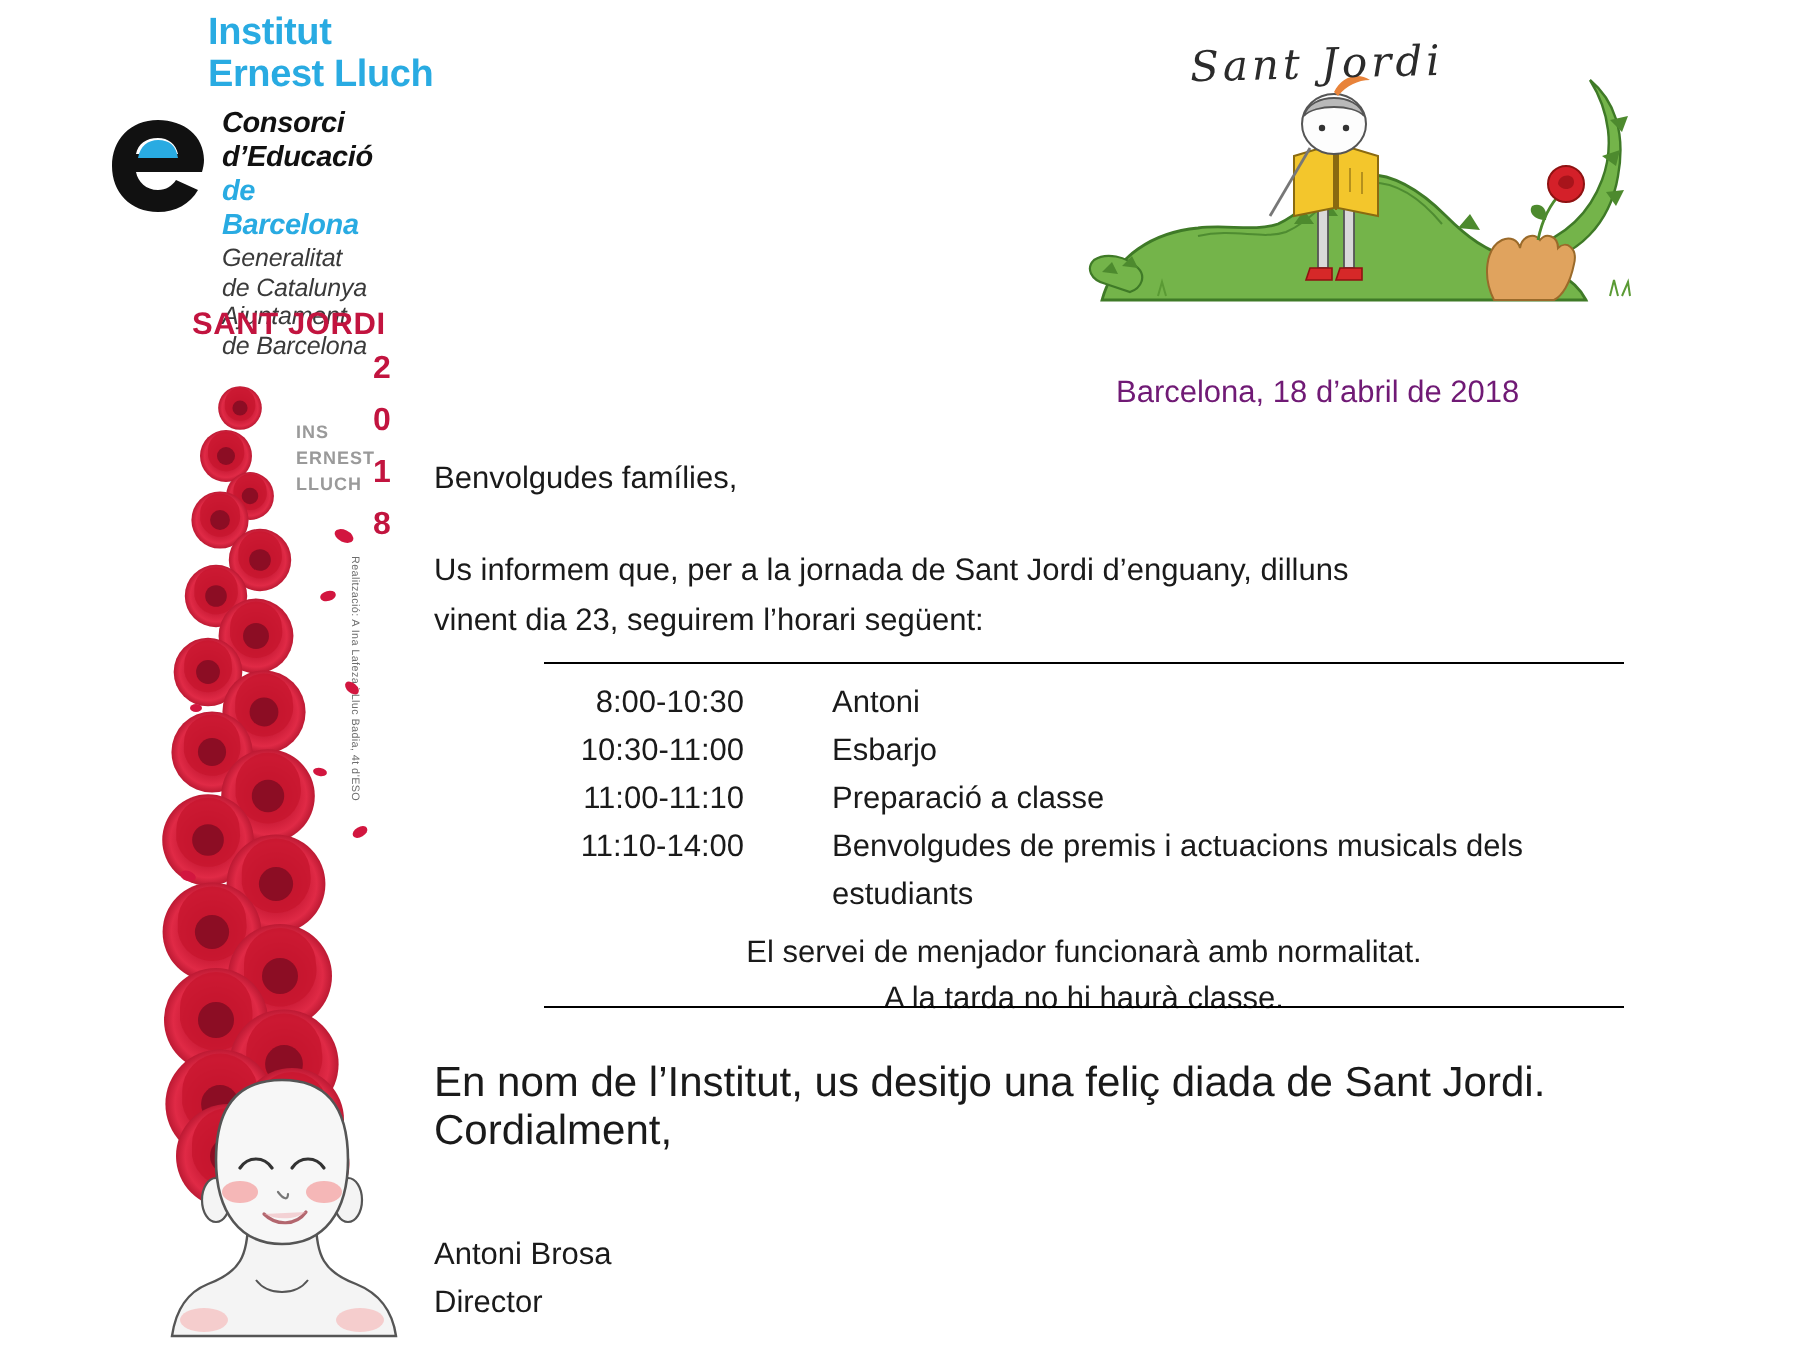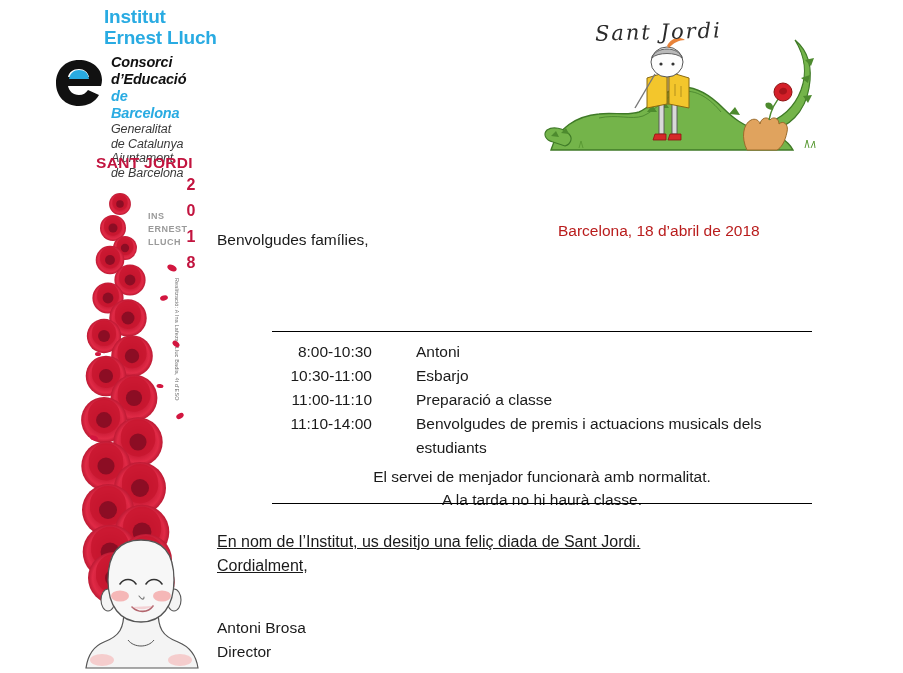--- a/index.html
+++ b/index.html
@@ -87,21 +87,21 @@
     white-space: nowrap;
     transform-origin: left top;
     transform: rotate(90deg);
     letter-spacing: 0.2px;
   }
 
   
   .letter { position: absolute; left: 0; top: 0; width: 903px; height: 673px; }
   .dateline {
     position: absolute; left: 558px; top: 188px;
-    font-size: 15.5px; color: #b91c1c; margin-top: 34px;
+    font-size: 15.5px; color: #701a75;
   }
   .greeting {
     position: absolute; left: 217px; top: 231px;
     font-size: 15.5px; color: #1a1a1a;
   }
   .para-intro {
     position: absolute; left: 217px; top: 273px;
     width: 592px;
     font-size: 15.5px; line-height: 25px; color: #1a1a1a;
     text-align: justify;
@@ -129,21 +129,21 @@
 
   .notice {
     position: absolute; left: 272px; top: 465px;
     width: 540px;
     font-size: 15.5px; line-height: 23px; color: #1a1a1a;
     text-align: center;
   }
 
   .closing {
     position: absolute; left: 217px; top: 530px;
-    font-size: 16px; line-height: 24px; color: #1a1a1a; text-decoration: underline;
+    font-size: 21px; line-height: 24px; color: #1a1a1a;
   }
   .signature {
     position: absolute; left: 217px; top: 616px;
     font-size: 15.5px; line-height: 24px; color: #1a1a1a;
   }
 </style>
 </head>
 <body>
 
 <div class="header">
@@ -384,20 +384,24 @@
     </g>
   </svg>
 </div>
 
 <div class="letter">
 
   <div class="dateline">Barcelona, 18 d’abril de 2018</div>
 
   <div class="greeting">Benvolgudes famílies,</div>
 
+  <div class="para-intro">
+    <div>Us informem que, per a la jornada de Sant Jordi d’enguany, dilluns</div>
+    <div class="lastline">vinent dia 23, seguirem l’horari següent:</div>
+  </div>
 
   <div class="rule rule-top"></div>
 
   <div class="schedule">
     <div class="sched-row">
       <div class="sched-time">8:00-10:30</div>
       <div class="sched-desc">Antoni</div>
     </div>
     <div class="sched-row">
       <div class="sched-time">10:30-11:00</div>

